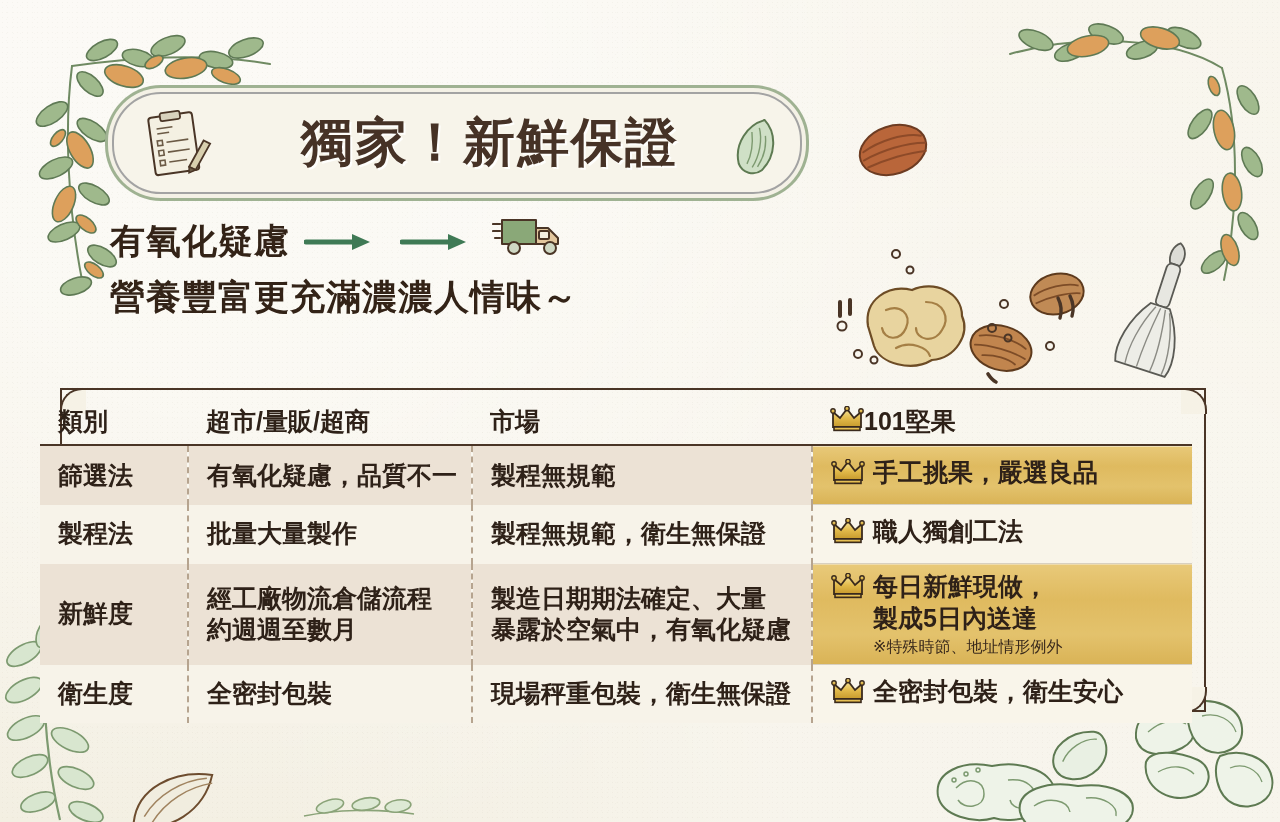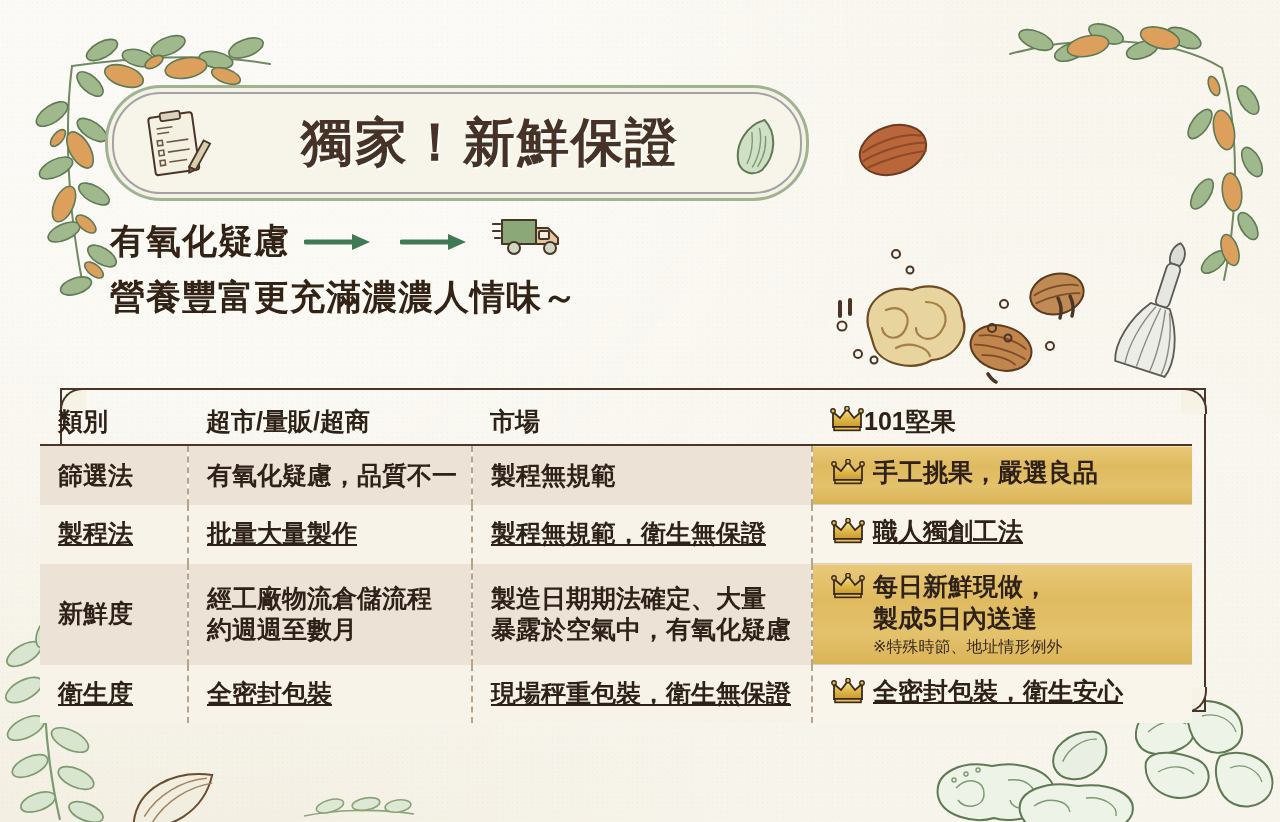--- a/index.html
+++ b/index.html
@@ -106,21 +106,21 @@
     line-height:1.26;
     margin-top:44px;
   }
   
   #cmp tbody td.sep,#cmp thead th.sep{
     border-left:2px dashed #b6a48f;
   }
 
   
   tr.dark td{background:#ece2d5;}
-  tr.light td{background:#f7f3e9;text-decoration:underline;}
+  tr.light td{background:#f7f3e9;}
 
   
   td.brand{background:#f9f5ea !important;}
   td.brand.hi{
     background:linear-gradient(180deg,#e8c979 0%,#dfba5f 35%,#e3c26c 70%,#d9b356 100%) !important;
     box-shadow:inset 0 1px 0 rgba(255,255,255,.45);
   }
   td.brand .cellwrap{display:flex;align-items:flex-start;gap:8px;}
   td.brand .txt{display:block;}
   .note{

